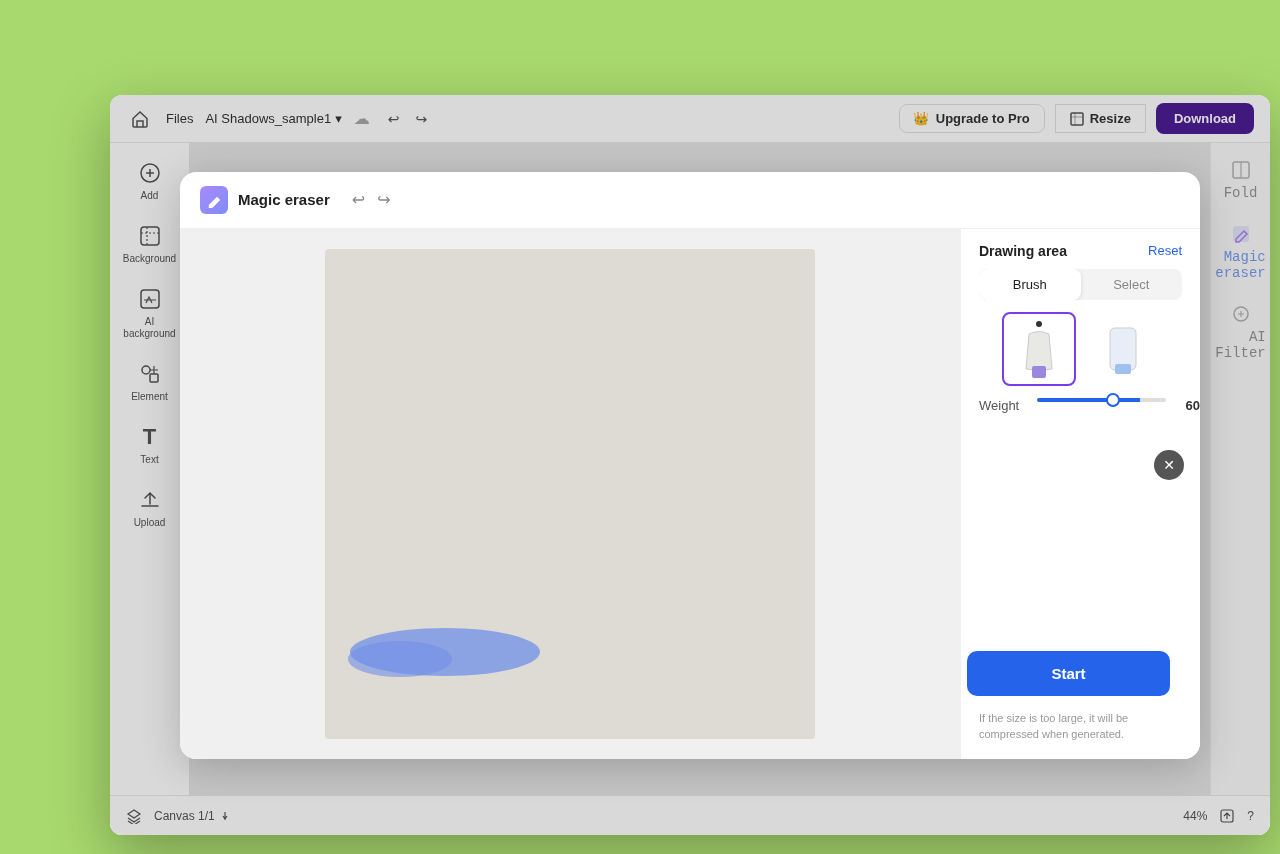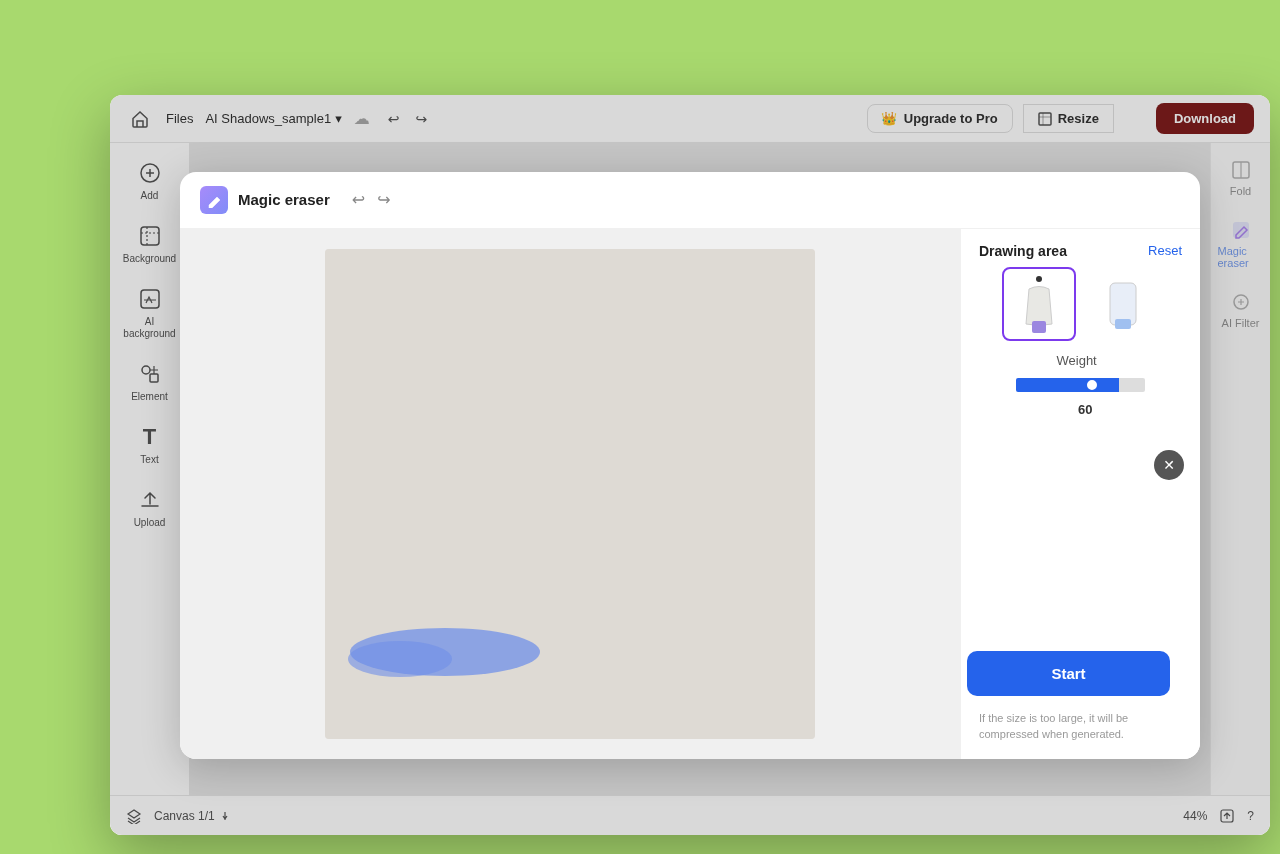--- a/index.html
+++ b/index.html
@@ -108,29 +108,28 @@
       background: #fff;
       border: 1px solid #e0e0e0;
       border-radius: 0;
       padding: 6px 14px;
       font-size: 13px;
       font-weight: 600;
       color: #333;
       cursor: pointer;
     }
     .download-btn {
-      background: #7f1d1d;
+      background: #4c1d95;
       color: #fff;
       border: none;
       border-radius: 8px;
       padding: 8px 18px;
       font-size: 13px;
       font-weight: 700;
       cursor: pointer;
-      margin-left: 32px;
     }
 
     
     .main-layout {
       display: flex;
       height: calc(740px - 48px);
     }
 
     
     .left-sidebar {
@@ -204,23 +203,24 @@
     .tool-item .tool-icon {
       width: 26px;
       height: 26px;
       display: flex;
       align-items: center;
       justify-content: center;
       font-size: 15px;
       color: #555;
     }
     .tool-item .tool-label {
-      font-size: 11px;
+      font-size: 14px;
       color: #555;
-      text-align: left;
+      text-align: right;
+      font-family: Liberation Mono, monospace;
     }
     .tool-item.active-tool .tool-label { color: #2563eb; }
 
     
     .bottom-bar {
       position: absolute;
       bottom: 0;
       left: 0;
       right: 0;
       height: 40px;
@@ -443,24 +443,22 @@
       display: flex;
       flex-direction: column;
       align-items: center;
       justify-content: flex-end;
       gap: 4px;
     }
 
     
     .weight-row {
       display: flex;
-      align-items: center;
       gap: 10px;
       padding: 0 18px 20px;
-      flex-direction: column;
     }
     .weight-label {
       font-size: 13px;
       color: #555;
       min-width: 48px;
     }
     .weight-slider {
       flex: 1;
       -webkit-appearance: none;
       height: 4px;
@@ -739,20 +737,24 @@
             </svg>
           </div>
         </div>
 
         <div class="modal-right-panel">
           <div class="panel-header">
             <span class="panel-title">Drawing area</span>
             <button class="reset-btn">Reset</button>
           </div>
 
+          <div class="brush-select-toggle">
+            <button class="toggle-btn active">Brush</button>
+            <button class="toggle-btn">Select</button>
+          </div>
 
           <div class="brush-options">
 
             <div class="brush-option selected">
               <div class="brush-preview">
                 <svg width="70" height="70" viewBox="0 0 70 70" fill="none">
 
                   <circle cx="35" cy="10" r="3" fill="#333"></circle>
 
                   <path d="M25 20 Q35 15 45 20 L48 55 Q35 58 22 55 Z" fill="#e8e8e4" stroke="#ccc" stroke-width="1"></path>

